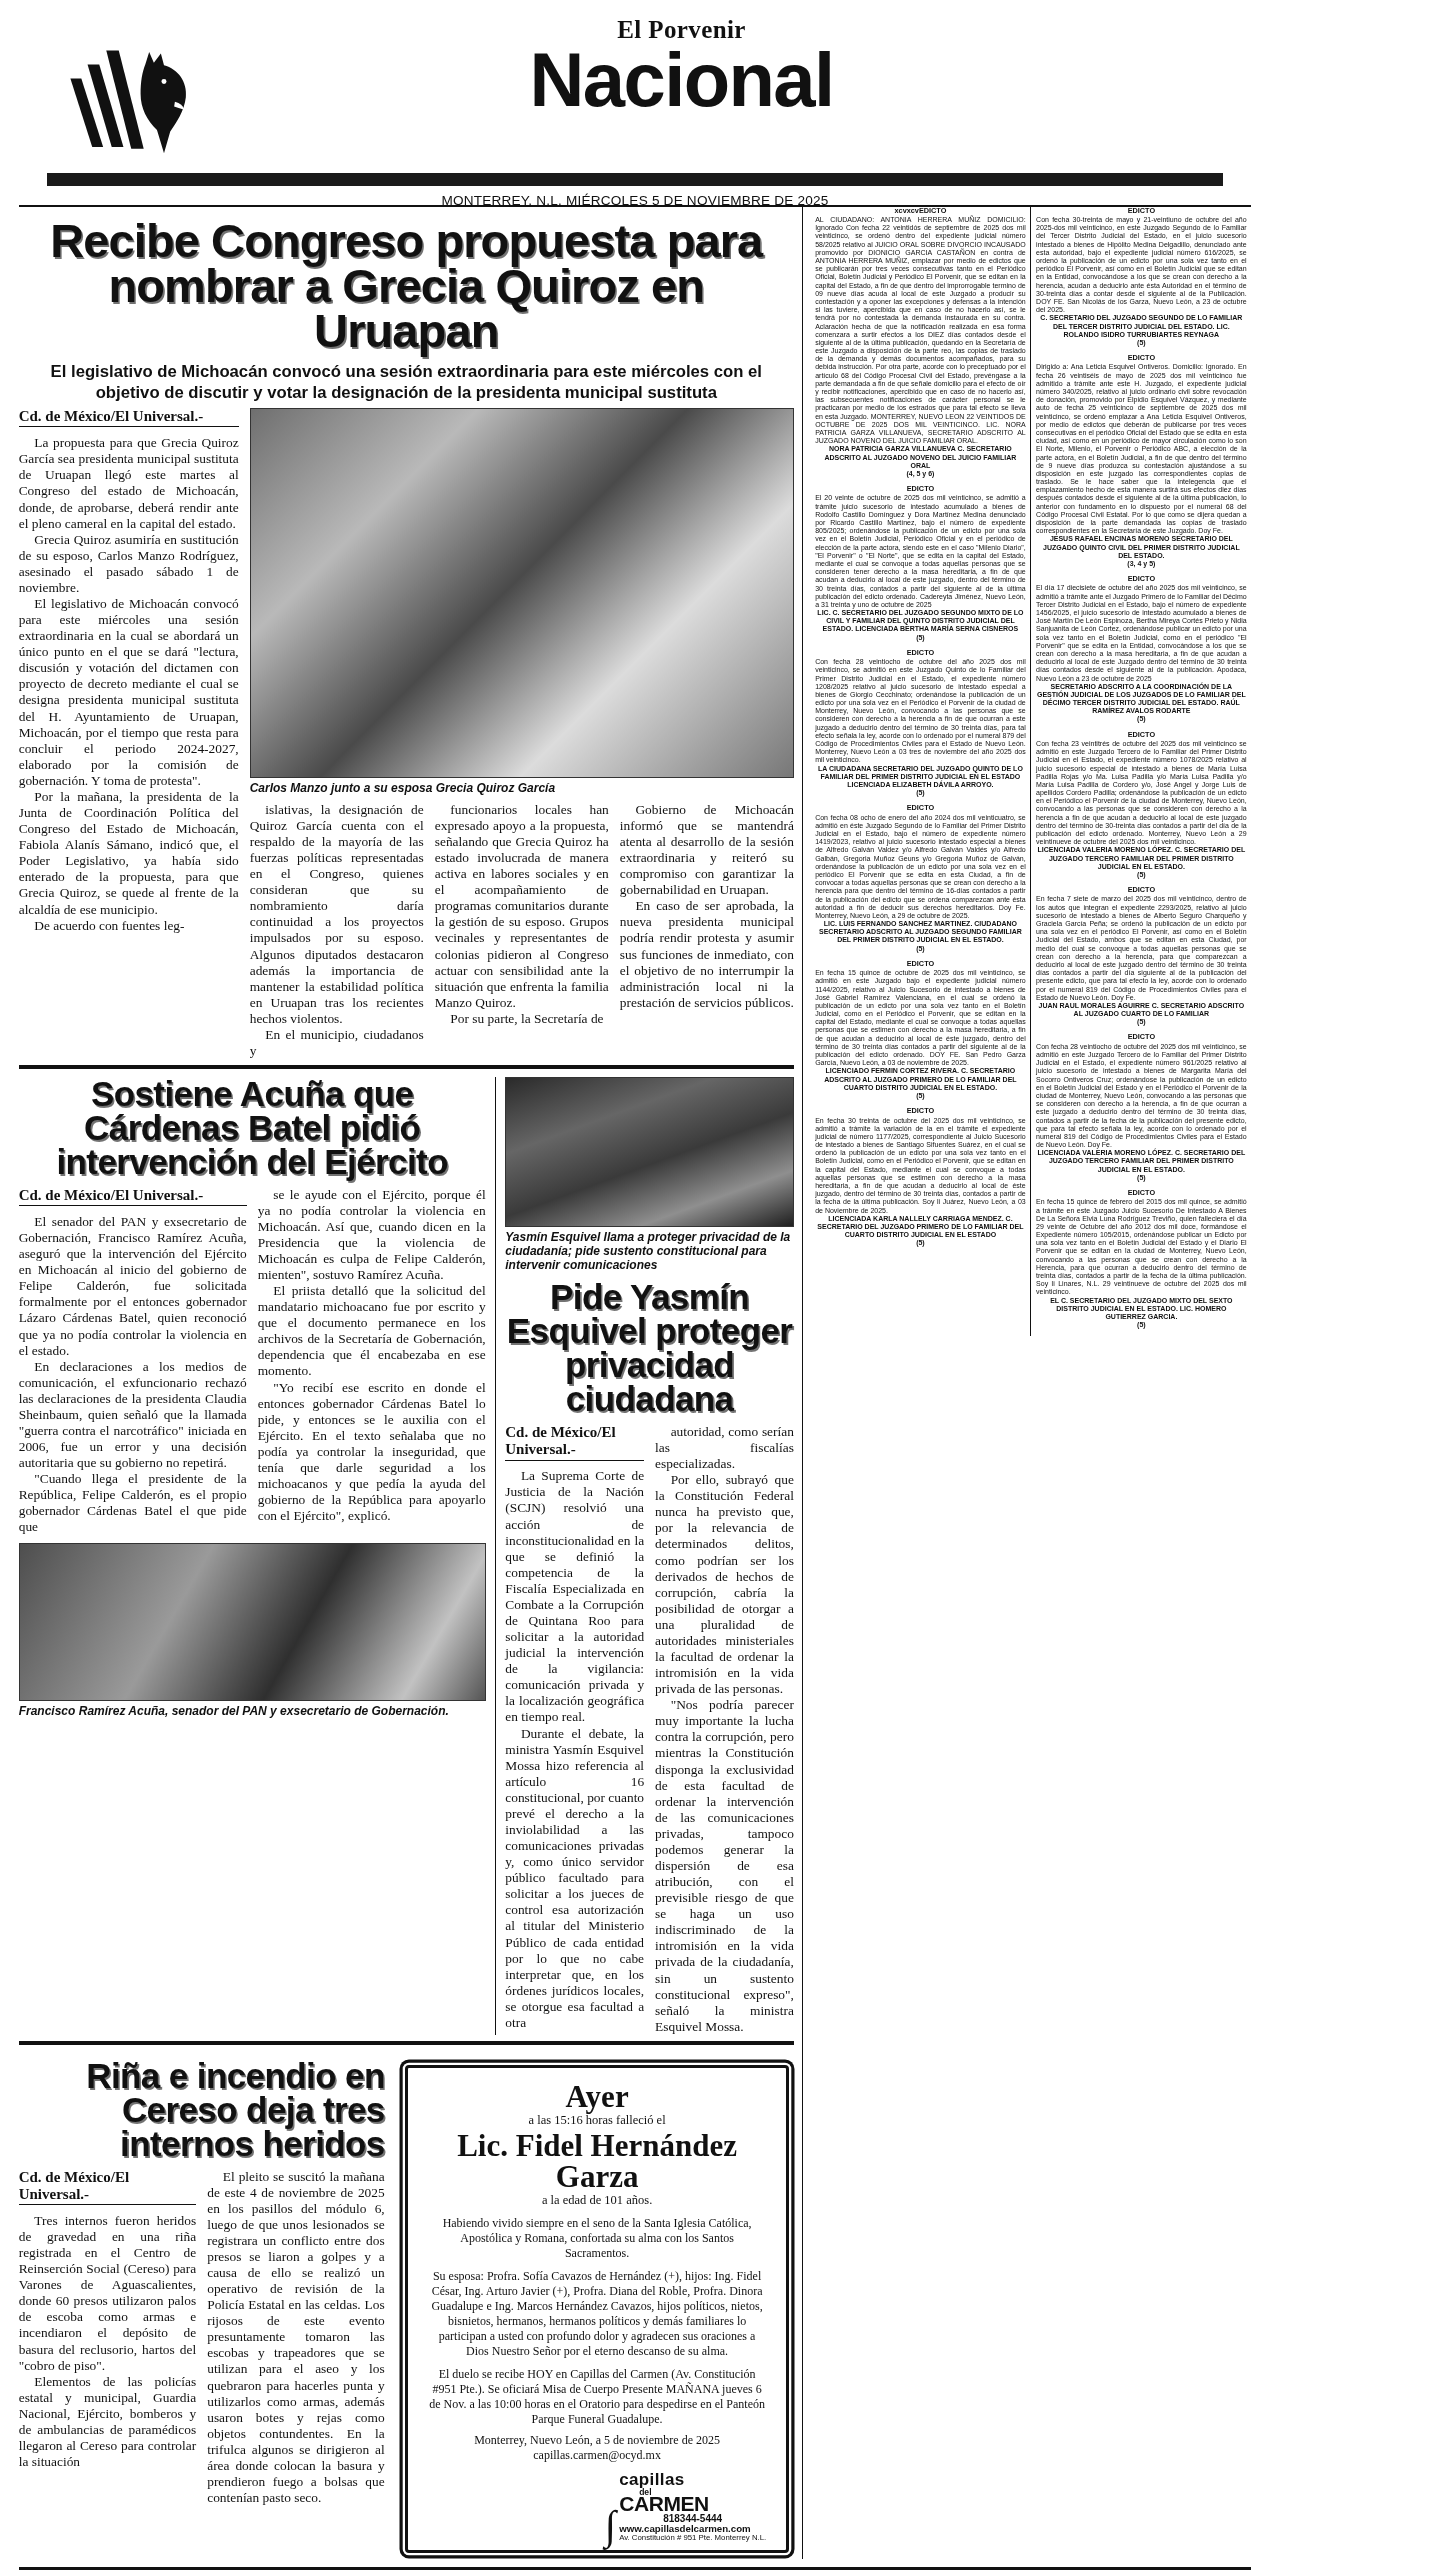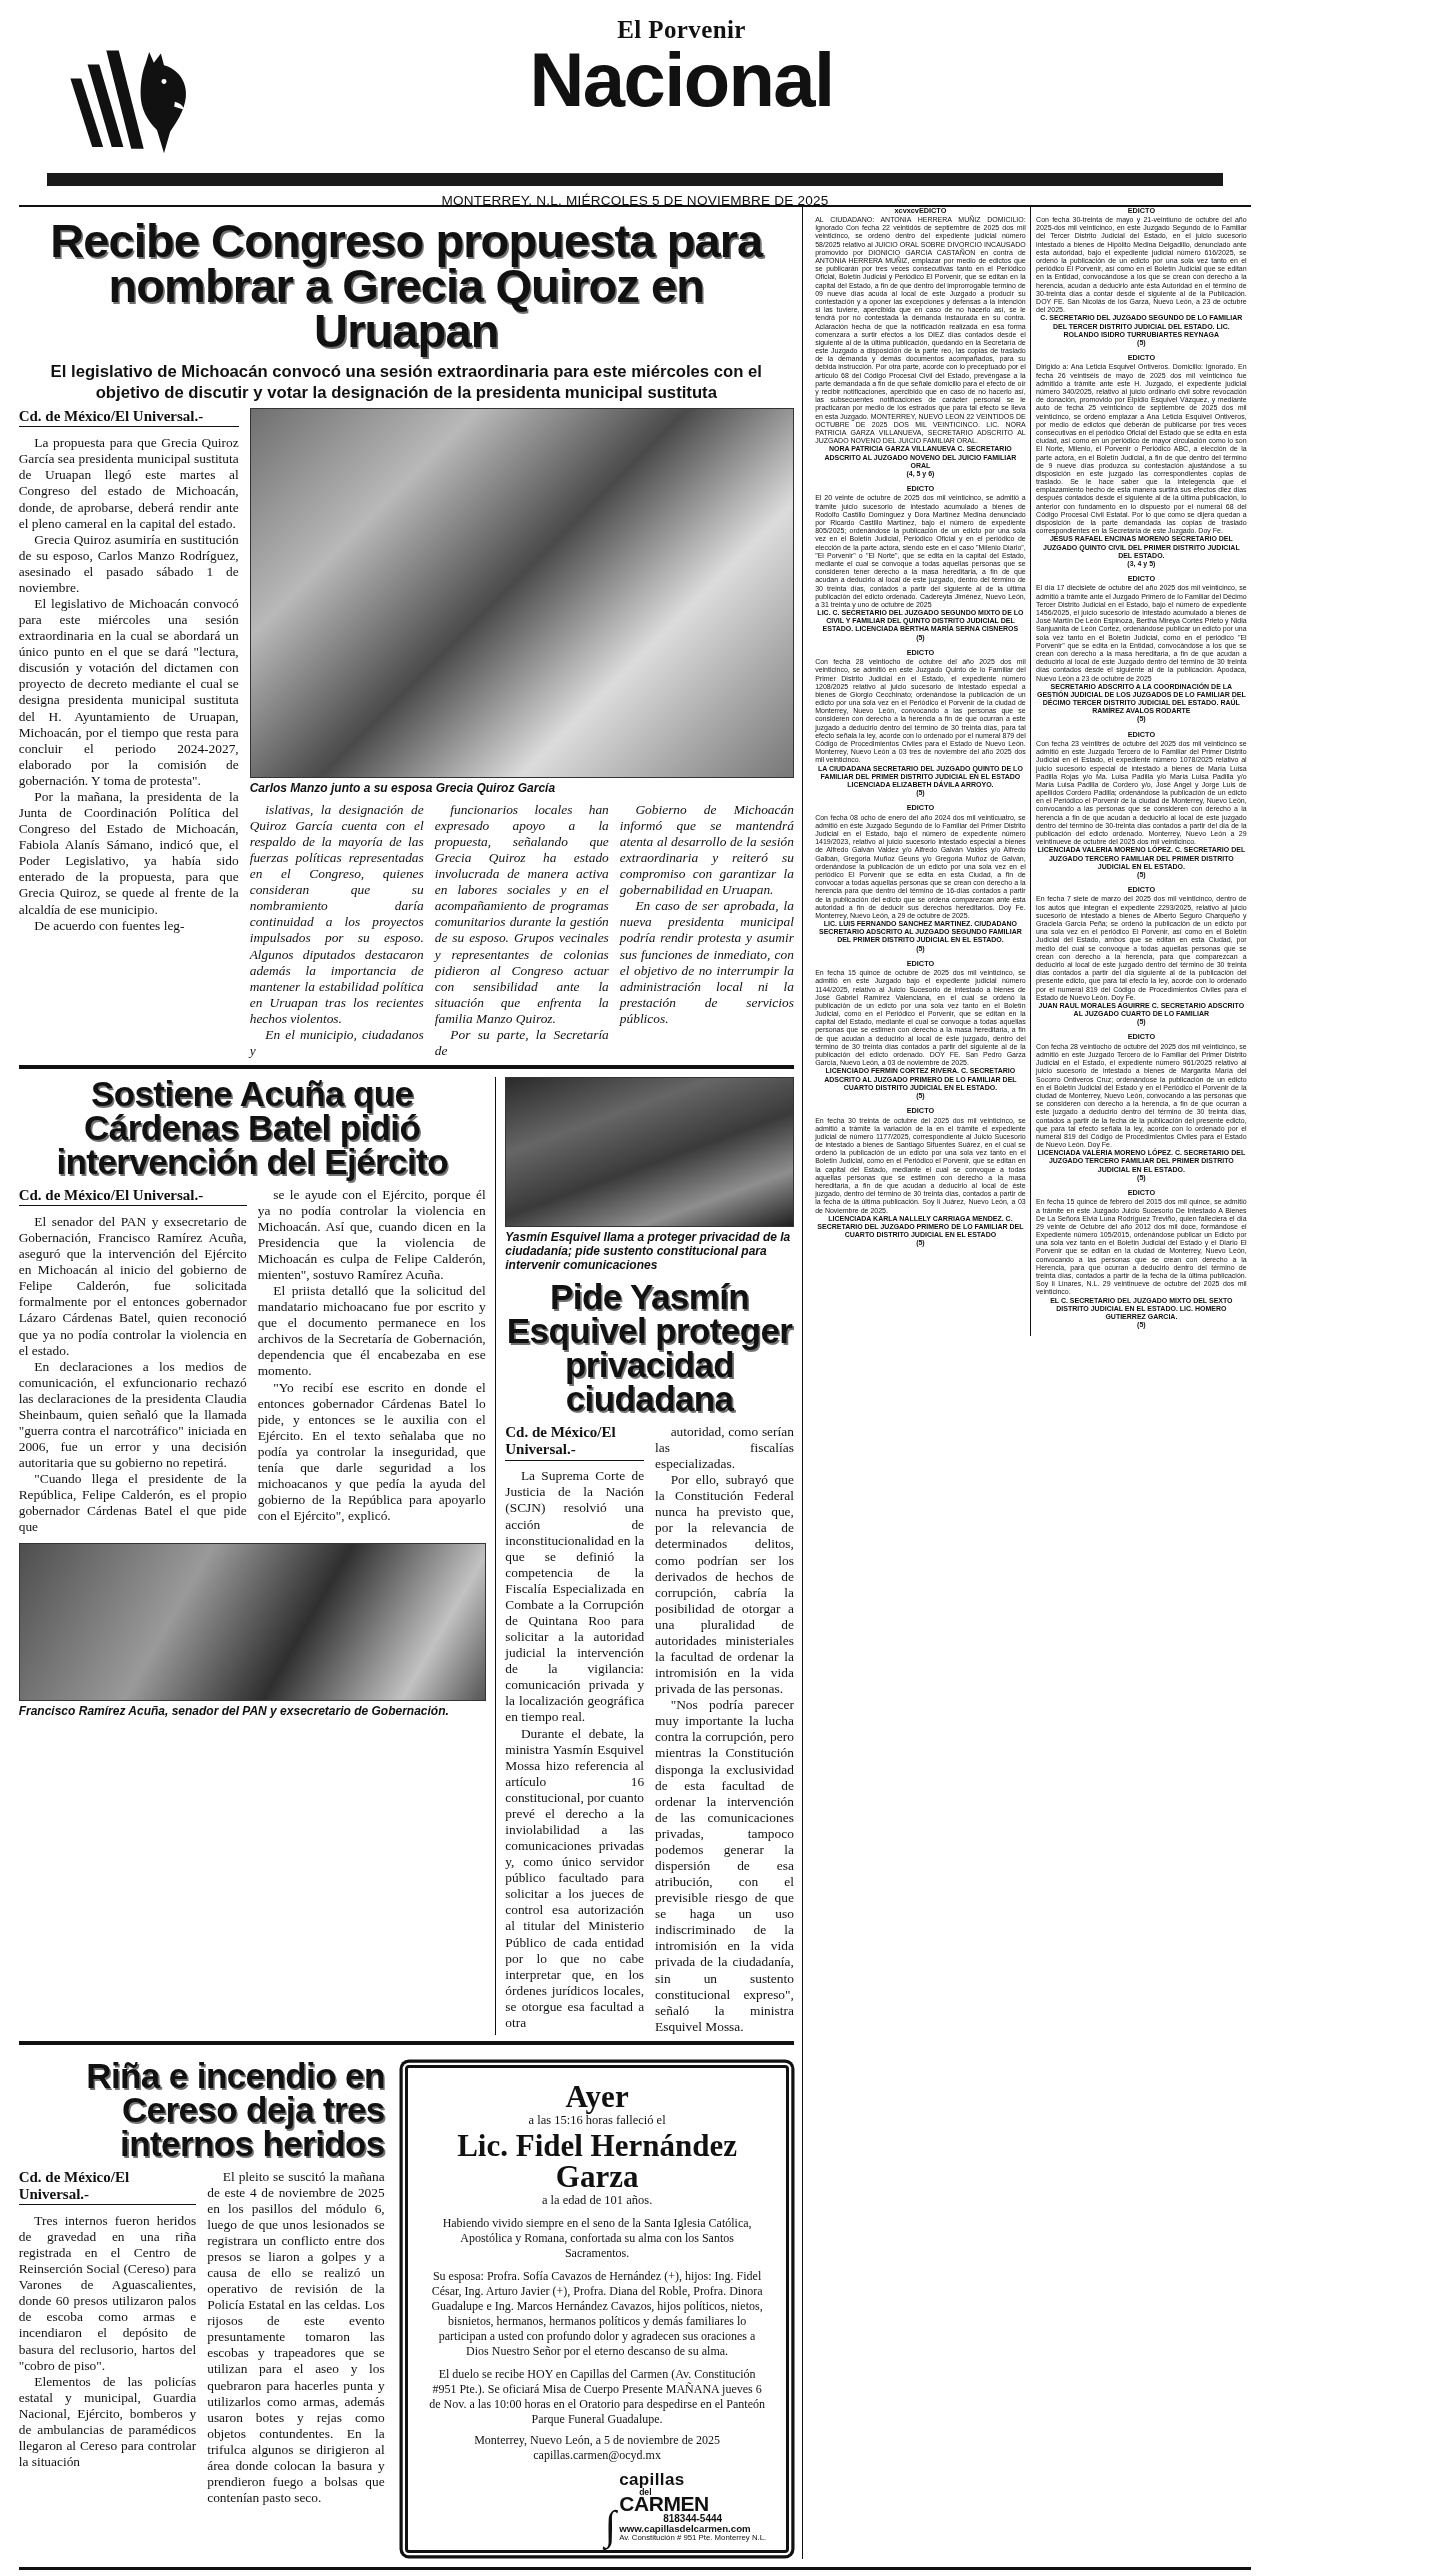--- a/index.html
+++ b/index.html
@@ -130,21 +130,21 @@
               <span class="byline">Cd. de México/El Universal.-</span>
               <p>La propuesta para que Grecia Quiroz García sea presidenta municipal sustituta de Uruapan llegó este martes al Congreso del estado de Michoacán, donde, de aprobarse, deberá rendir ante el pleno cameral en la capital del estado.</p>
               <p>Grecia Quiroz asumiría en sustitución de su esposo, Carlos Manzo Rodríguez, asesinado el pasado sábado 1 de noviembre.</p>
               <p>El legislativo de Michoacán convocó para este miércoles una sesión extraordinaria en la cual se abordará un único punto en el que se dará "lectura, discusión y votación del dictamen con proyecto de decreto mediante el cual se designa presidenta municipal sustituta del H. Ayuntamiento de Uruapan, Michoacán, por el tiempo que resta para concluir el periodo 2024-2027, elaborado por la comisión de gobernación. Y toma de protesta".</p>
               <p>Por la mañana, la presidenta de la Junta de Coordinación Política del Congreso del Estado de Michoacán, Fabiola Alanís Sámano, indicó que, el Poder Legislativo, ya había sido enterado de la propuesta, para que Grecia Quiroz, se quede al frente de la alcaldía de ese municipio.</p>
               <p>De acuerdo con fuentes leg-</p>
             </div>
             <div class="col" style="flex:1;">
               <div class="photo" style="height:368px;"></div>
               <div class="cap">Carlos Manzo junto a su esposa Grecia Quiroz García</div>
-              <div class="cols-3" style="margin-top:6.2px;font-style:italic;">
+              <div class="cols-3" style="margin-top:6.2px;">
                 <div class="col">
                   <p>islativas, la designación de Quiroz García cuenta con el respaldo de la mayoría de las fuerzas políticas representadas en el Congreso, quienes consideran que su nombramiento daría continuidad a los proyectos impulsados por su esposo. Algunos diputados destacaron además la importancia de mantener la estabilidad política en Uruapan tras los recientes hechos violentos.</p>
                   <p>En el municipio, ciudadanos y</p>
                 </div>
                 <div class="col">
                   <p>funcionarios locales han expresado apoyo a la propuesta, señalando que Grecia Quiroz ha estado involucrada de manera activa en labores sociales y en el acompañamiento de programas comunitarios durante la gestión de su esposo. Grupos vecinales y representantes de colonias pidieron al Congreso actuar con sensibilidad ante la situación que enfrenta la familia Manzo Quiroz.</p>
                   <p>Por su parte, la Secretaría de</p>
                 </div>
                 <div class="col">
                   <p>Gobierno de Michoacán informó que se mantendrá atenta al desarrollo de la sesión extraordinaria y reiteró su compromiso con garantizar la gobernabilidad en Uruapan.</p>

